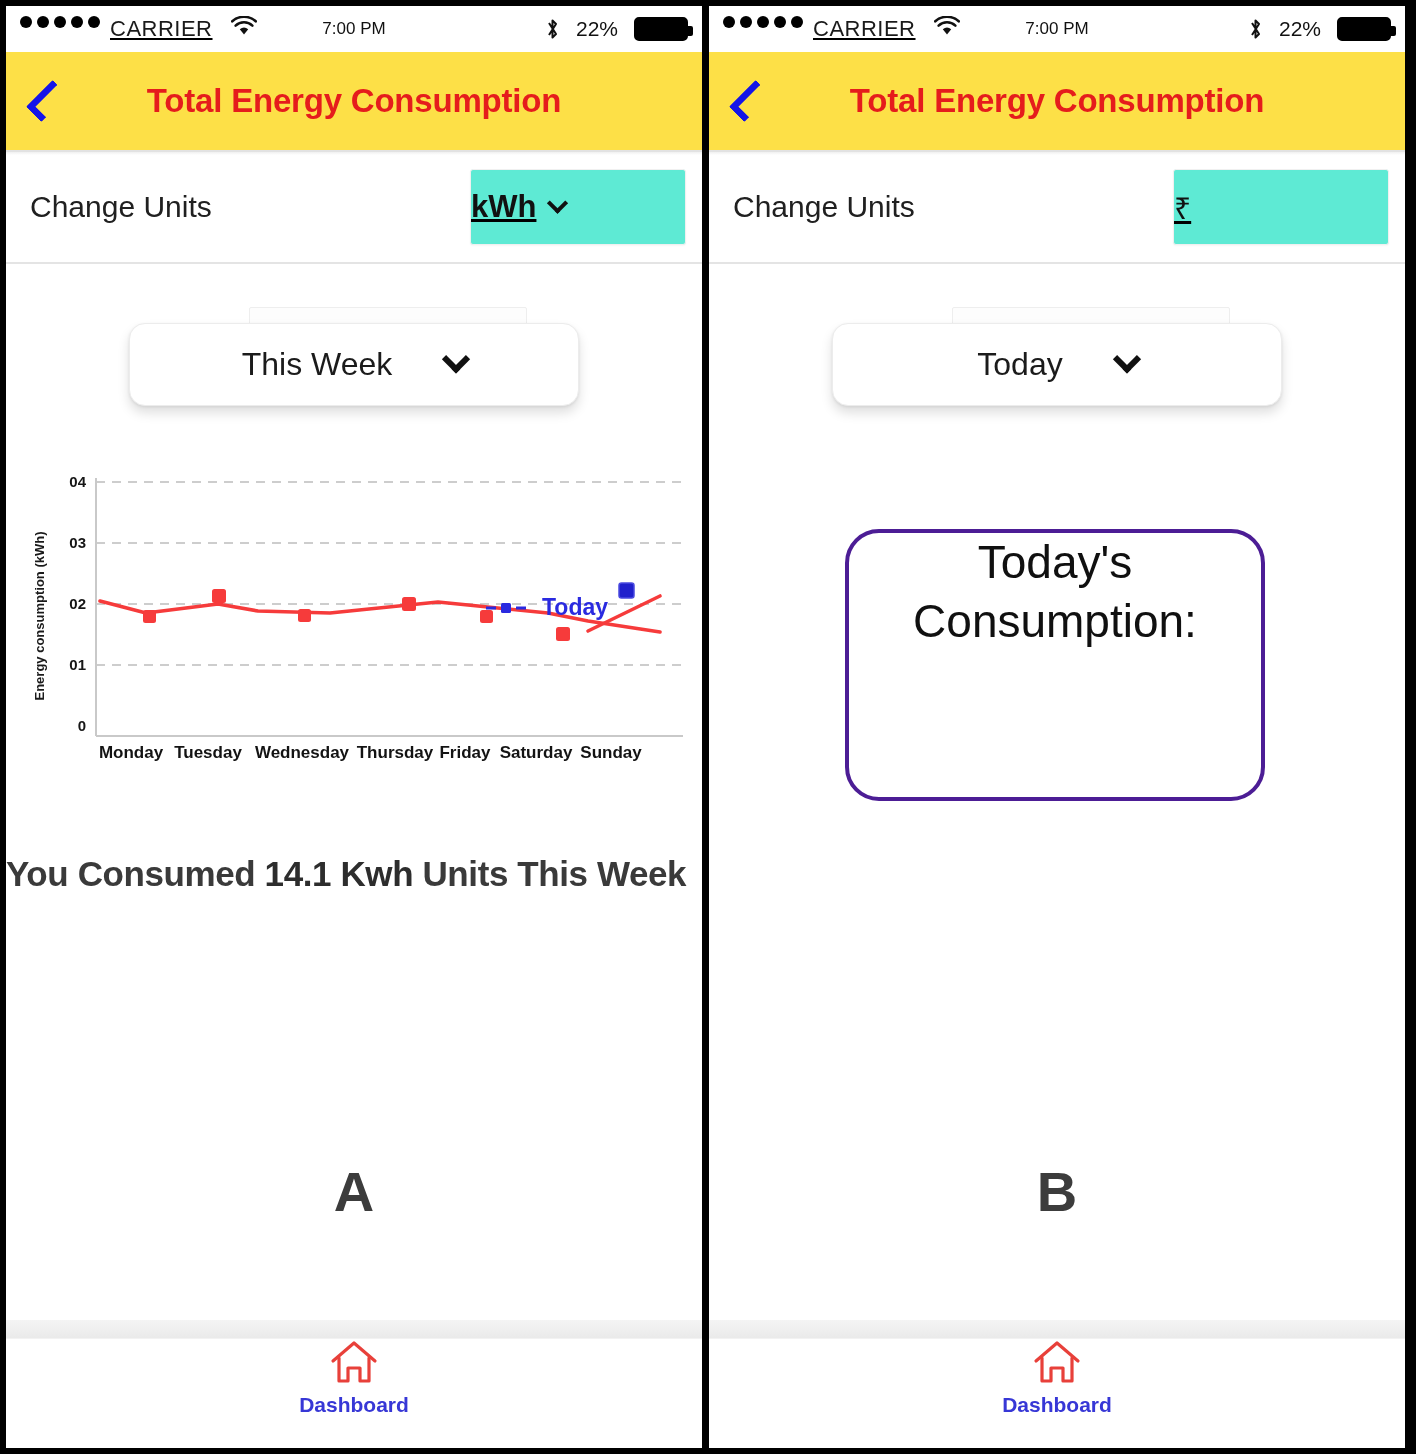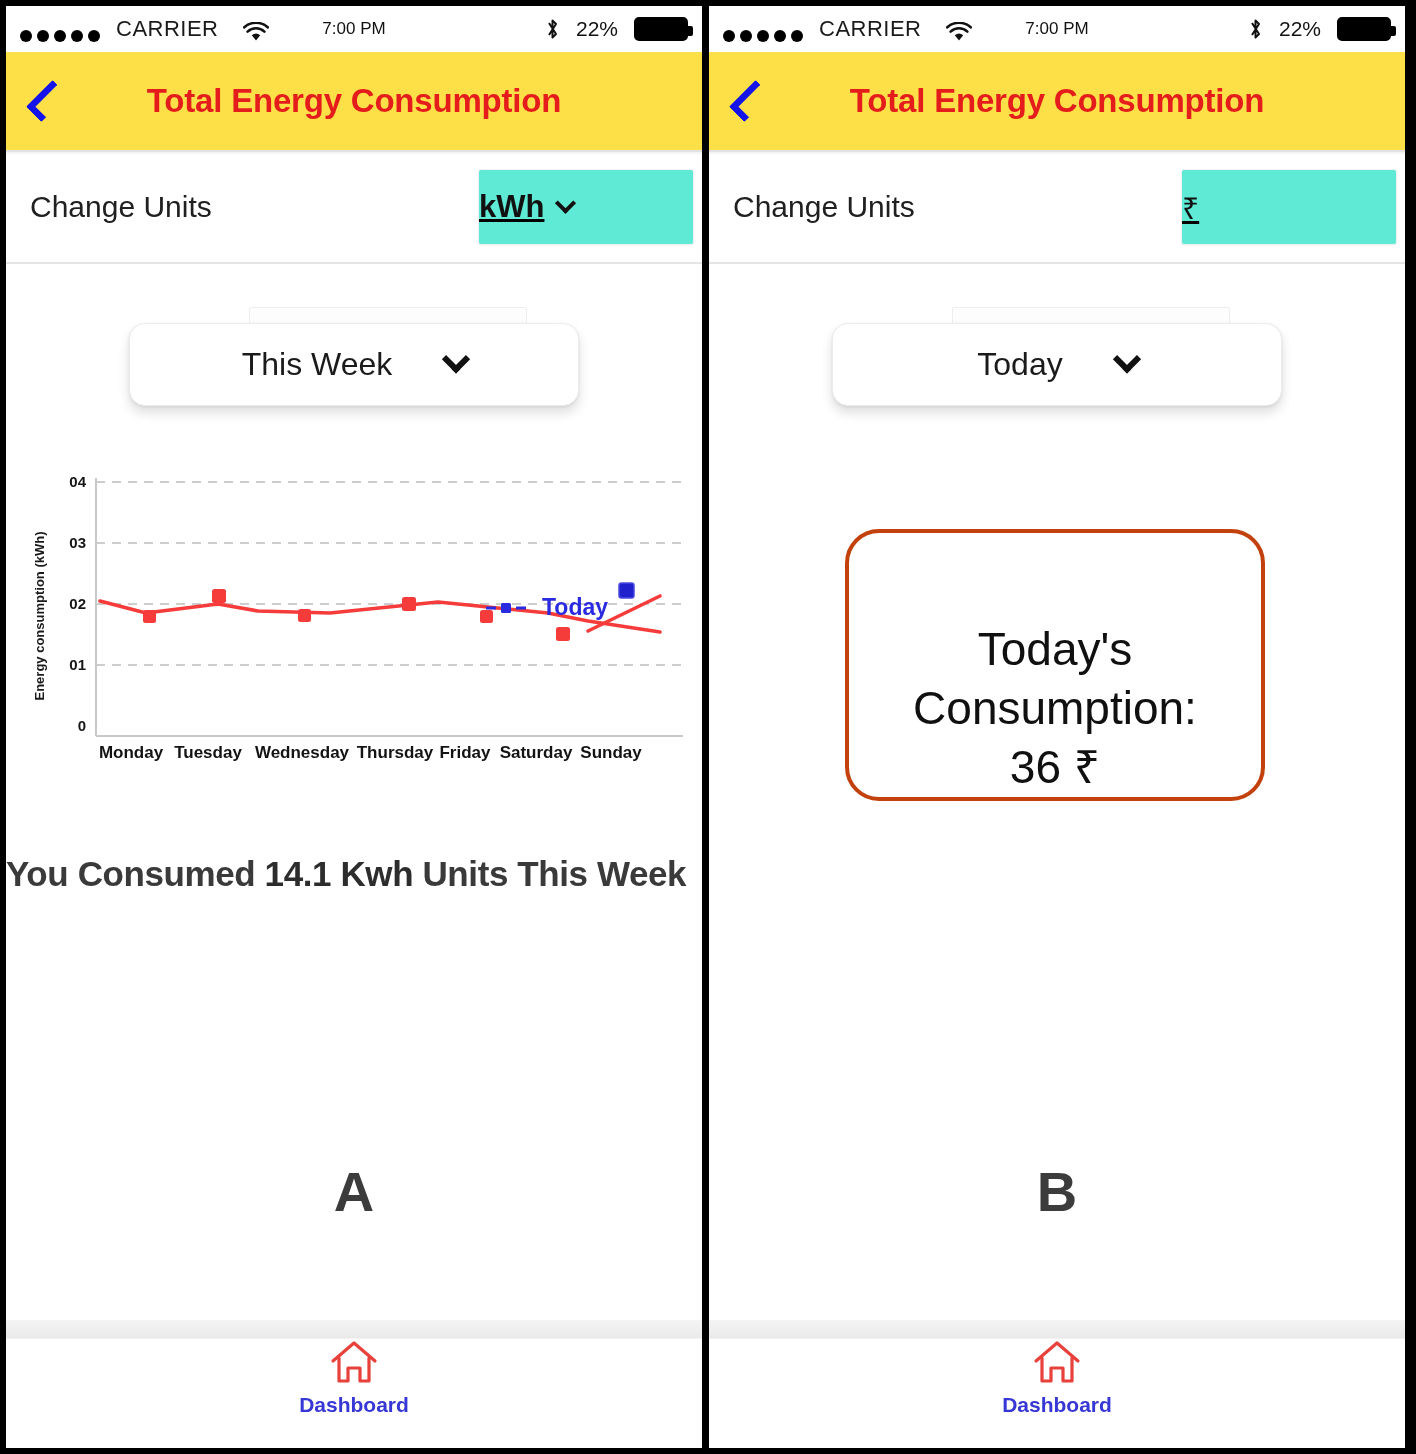--- a/index.html
+++ b/index.html
@@ -29,21 +29,21 @@
   
   .statusbar {
     height: 46px;
     flex: 0 0 46px;
     display: flex;
     align-items: center;
     padding: 0 14px;
     background: #ffffff;
     position: relative;
   }
-  .sb-left { display: flex; align-items: flex-end; gap: 16px; }
+  .sb-left { display: flex; align-items: flex-start; gap: 10px; text-decoration: underline; }
   .sb-dots { display: flex; gap: 5px; align-items: center; }
   .sb-dots i {
     width: 12px; height: 12px; border-radius: 50%;
     background: #000; display: block;
   }
   .sb-carrier {
     font-size: 22px; letter-spacing: .5px; color: #1a1a1a;
     font-family: "Liberation Sans", sans-serif;
   }
   .wifi { width: 26px; height: 20px; position: relative; margin-left: 8px; }
@@ -85,21 +85,21 @@
   .nav-title {
     position: absolute; left: 0; right: 0; text-align: center;
     font-size: 33px; font-weight: bold; color: #e51c1c;
     letter-spacing: -0.2px; pointer-events: none;
   }
 
   
   .units-row {
     flex: 0 0 112px; height: 112px;
     display: flex; align-items: center;
-    padding-left: 24px; padding-right: 8px;
+    padding-left: 24px; padding-right: 16px;
     background: #ffffff;
     border-bottom: 2px solid #e4e4e4;
     position: relative;
   }
   .units-row::before{
     content:""; position:absolute; left:0; right:0; top:0; height:3px;
     background: linear-gradient(to bottom, #f0f0f0, #ffffff);
   }
   .units-label { font-size: 30px; color: #202020; }
   .units-select {
@@ -167,23 +167,23 @@
     position: absolute; left: 0; right: 0; top: 590px;
     text-align: left; font-size: 35px; color: #3a3a3a;
     font-weight: 600; letter-spacing: -0.4px; white-space: nowrap;
   }
   .summary b { font-weight: 800; color: #2d2d2d; }
 
   
   .today-card {
     position: absolute; left: 136px; top: 265px;
     width: 420px; height: 272px;
-    border: 4px solid #c2410c; border-radius: 34px;
+    border: 4px solid #4c1d95; border-radius: 34px;
     background: #fff;
-    display: flex; align-items: flex-end; justify-content: center;
+    display: flex; align-items: flex-start; justify-content: center;
   }
   .today-card-text {
     font-size: 46px; line-height: 1.28; text-align: center;
     color: #101010; font-family: "Liberation Sans", sans-serif;
   }
 
   .panel-letter {
     position: absolute; left: 0; right: 0; bottom: 96px;
     text-align: center; font-size: 56px; font-weight: bold; color: #3c3c3c;
   }
@@ -393,21 +393,20 @@
             <span class="period-text">Today</span>
             <span class="chev-down-lg"></span>
           </div>
         </div>
       </div>
 
       <div class="today-card">
         <div class="today-card-text">
           <div>Today's</div>
           <div>Consumption:</div>
-          <div>36 ₹</div>
         </div>
       </div>
 
       <div class="panel-letter">B</div>
     </div>
 
     <div class="footer-band"></div>
 
     <div class="tabbar">
       <span>

